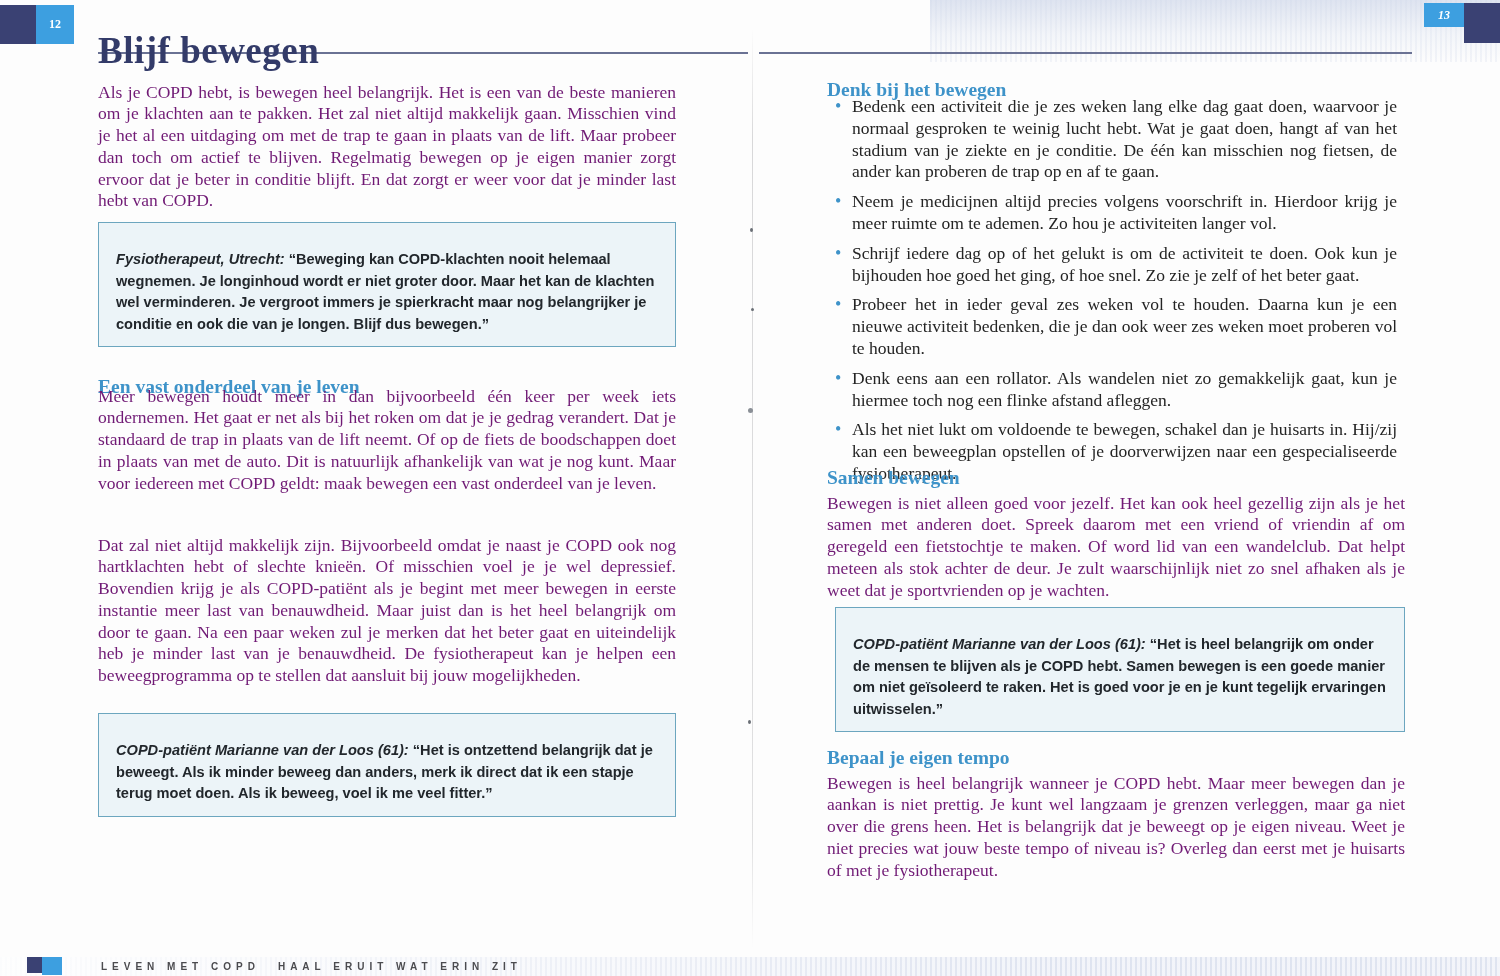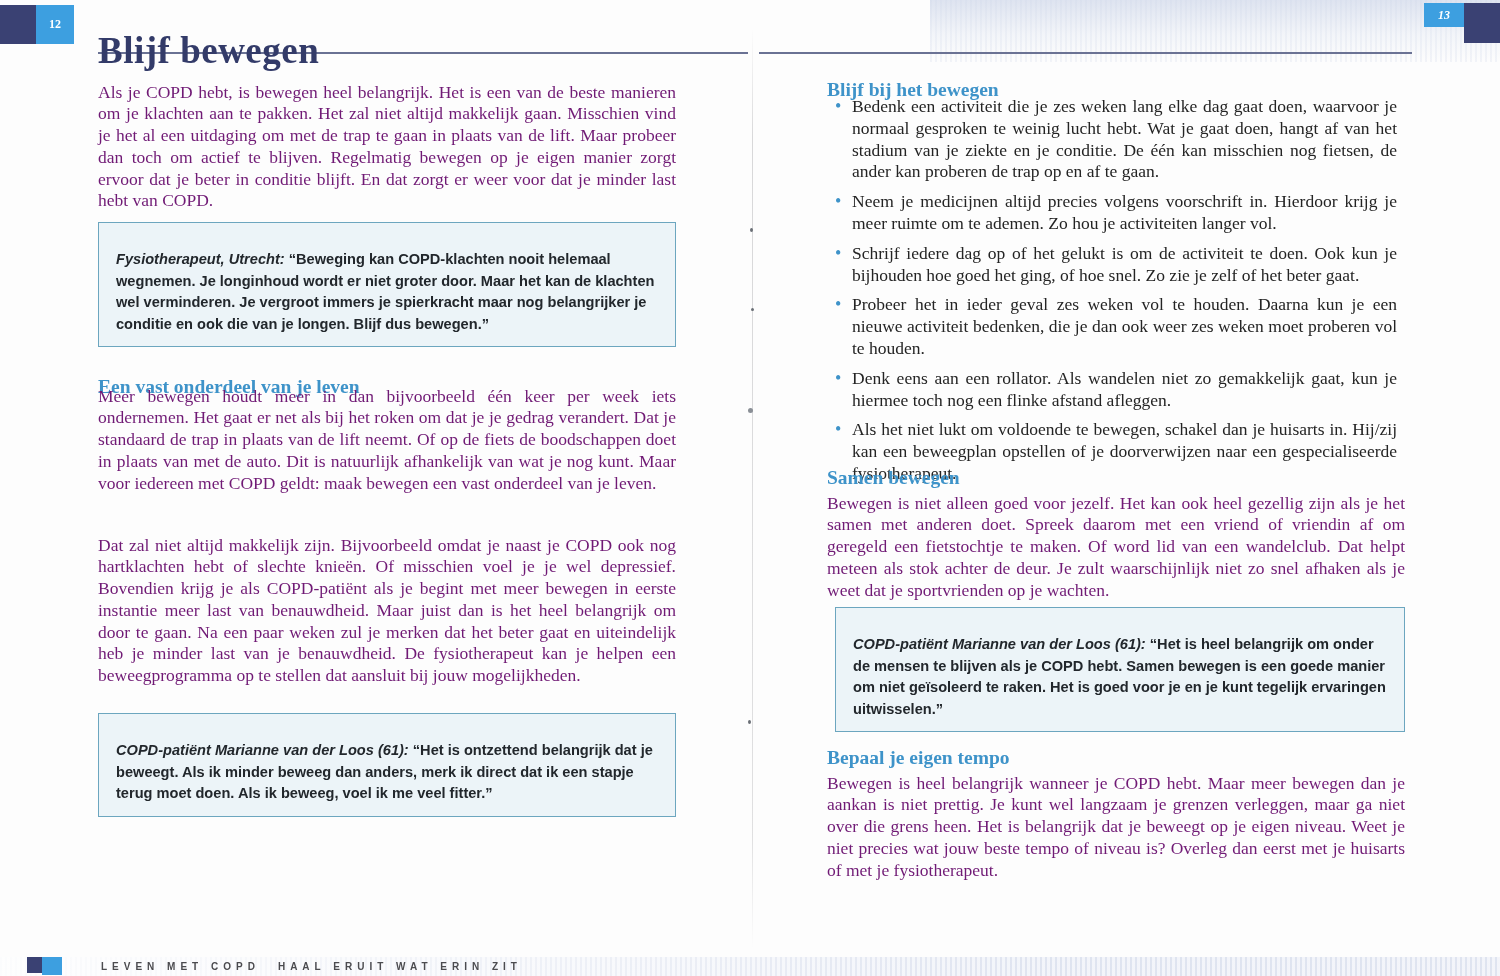--- a/index.html
+++ b/index.html
@@ -143,21 +143,21 @@
 
     <div class="quote-box" style="top:713px; left:0; width:578px; min-height:88px;">
       <span class="attr">COPD-patiënt Marianne van der Loos (61):</span>
       <span class="qt">“Het is ontzettend belangrijk dat je beweegt. Als ik minder beweeg dan anders, merk ik direct dat ik een stapje terug moet doen. Als ik beweeg, voel ik me veel fitter.”</span>
     </div>
 
   </div>
 
   <div class="col col-right">
 
-    <h2 class="section-head" style="top:63px;">Blijf bij het bewegen</h2>
+    <h2 class="section-head" style="top:63px;">Denk bij het bewegen</h2>
 
     <ul class="tips-list" style="top:88px;">
       <li>Bedenk een activiteit die je zes weken lang elke dag gaat doen, waarvoor je normaal gesproken te weinig lucht hebt. Wat je gaat doen, hangt af van het stadium van je ziekte en je conditie. De één kan misschien nog fietsen, de ander kan proberen de trap op en af te gaan.</li>
       <li>Neem je medicijnen altijd precies volgens voorschrift in. Hierdoor krijg je meer ruimte om te ademen. Zo hou je activiteiten langer vol.</li>
       <li>Schrijf iedere dag op of het gelukt is om de activiteit te doen. Ook kun je bijhouden hoe goed het ging, of hoe snel. Zo zie je zelf of het beter gaat.</li>
       <li>Probeer het in ieder geval zes weken vol te houden. Daarna kun je een nieuwe activiteit bedenken, die je dan ook weer zes weken moet proberen vol te houden.</li>
       <li>Denk eens aan een rollator. Als wandelen niet zo gemakkelijk gaat, kun je hiermee toch nog een flinke afstand afleggen.</li>
       <li>Als het niet lukt om voldoende te bewegen, schakel dan je huisarts in. Hij/zij kan een beweegplan opstellen of je doorverwijzen naar een gespecialiseerde fysiotherapeut.</li>
     </ul>
 

